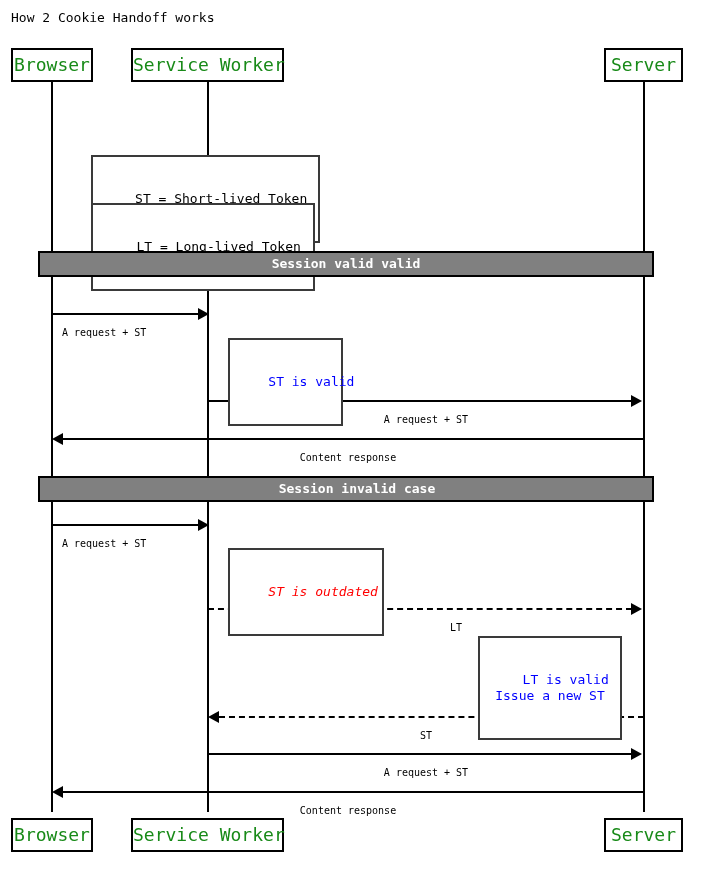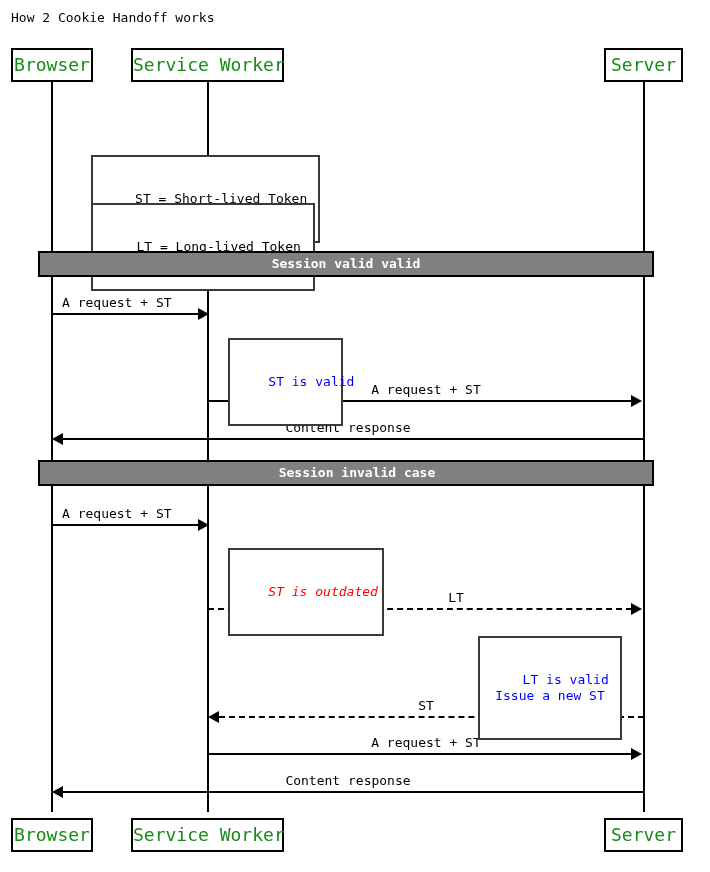--- a/index.html
+++ b/index.html
@@ -109,24 +109,25 @@
     border-bottom: 6px solid transparent;
     border-left: 11px solid #000000;
   }
   .arrowhead.left {
     border-top: 6px solid transparent;
     border-bottom: 6px solid transparent;
     border-right: 11px solid #000000;
   }
   .msg-label {
     position: absolute;
-    font-size: 13px;
+    font-size: 10px;
     color: #000000;
     white-space: nowrap;
     z-index: 4;
+    margin-top: 32px;
   }
   .msg-label.center { text-align: center; }
 </style>
 </head>
 <body>
 
 <div id="diagram">
 
   <div class="title">How 2 Cookie Handoff works</div>
 
@@ -170,21 +171,21 @@
   </div>
   <div class="msg" style="left:208px; top:400px; width:424px;"></div>
   <div class="arrowhead right" style="left:631px; top:395px;"></div>
 
   <div class="msg-label center" style="left:52px; top:420px; width:592px;">
     <span>Content response</span>
   </div>
   <div class="msg" style="left:63px; top:438px; width:581px;"></div>
   <div class="arrowhead left" style="left:52px; top:433px;"></div>
 
-  <div class="divider" style="top:460px;padding-left:22px;">
+  <div class="divider" style="top:476px;padding-left:22px;">
     <span>Session invalid case</span>
   </div>
 
   <div class="msg-label" style="left:62px; top:506px;">
     <span>A request + ST</span>
   </div>
   <div class="msg" style="left:52px; top:524px; width:152px;"></div>
   <div class="arrowhead right" style="left:198px; top:519px;"></div>
 
   <div class="note red" style="left:228px; top:548px; width:156px;font-style:italic;">

